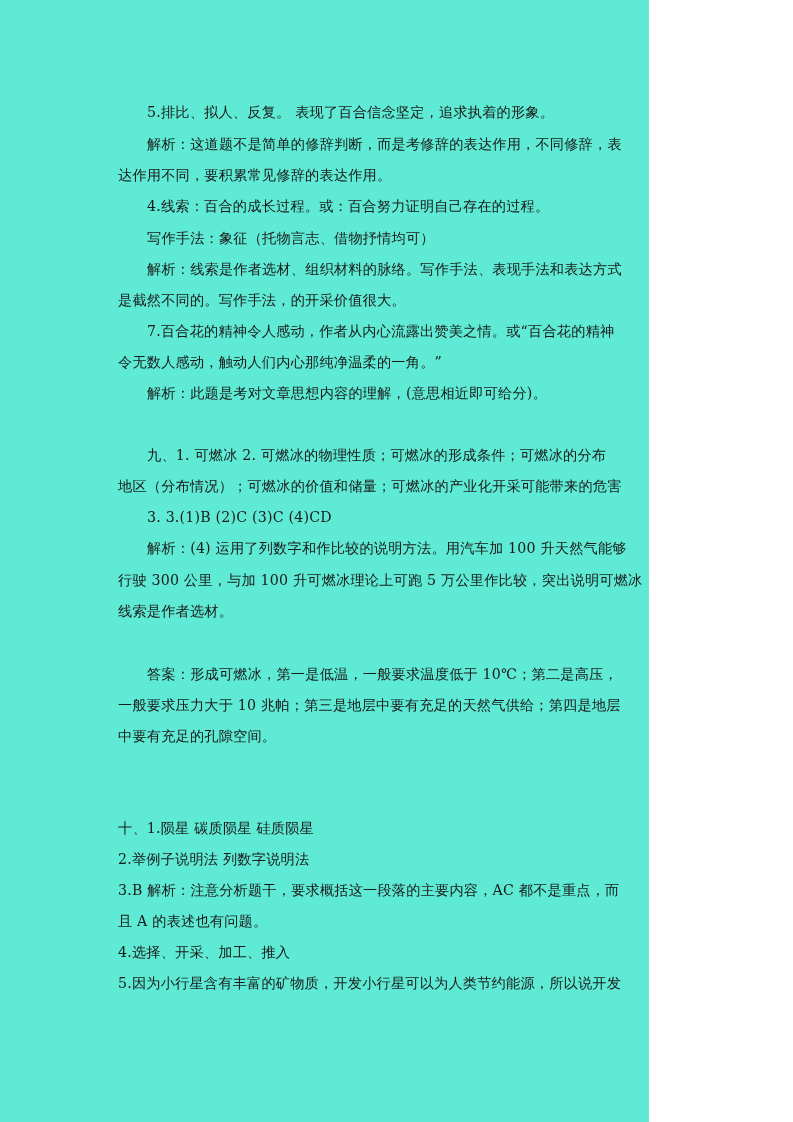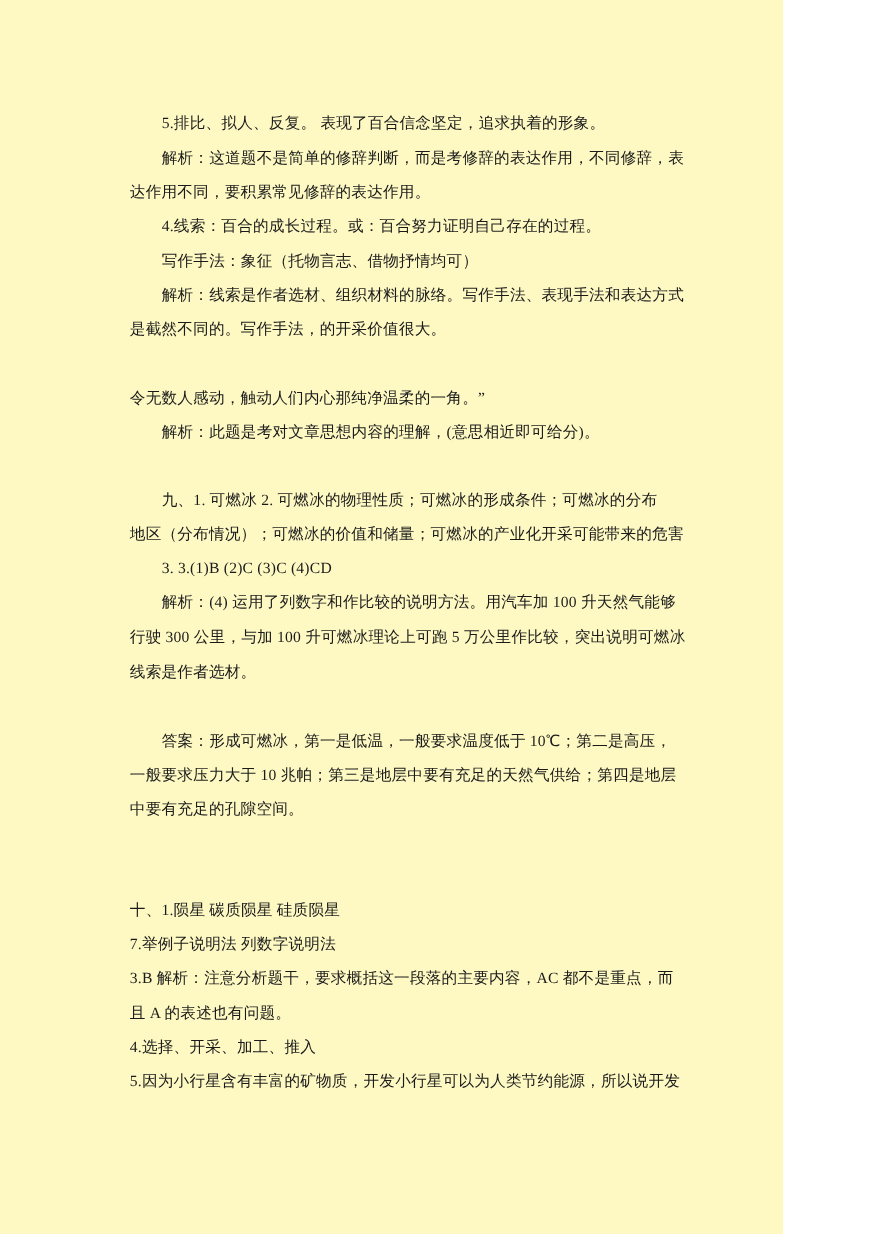--- a/index.html
+++ b/index.html
@@ -1,45 +1,46 @@
 <!DOCTYPE html>
 <html><head>
 <meta charset="utf-8">
 <style>
   html, body { margin: 0; padding: 0; background: #ffffff; }
   body { width: 793px; height: 1122px; position: relative; overflow: hidden;
          font-family: "DejaVu Serif", "Liberation Serif", serif; color: #1a1a1a; }
-  .page { position: absolute; left: 0; top: 0; width: 712px; height: 1122px; background: #fef9c3; font-family: Liberation Serif, serif; }
+  .page { position: absolute; left: 0; top: 0; width: 649px; height: 1122px; background: #5eead4; }
   .line { position: absolute; left: 118px; width: 562px; font-size: 14.2px; line-height: 20px;
           white-space: nowrap; letter-spacing: 0.2px; }
   .indent { left: 147px; width: 533px; }
 </style>
 </head>
 <body>
 
 <div class="page">
   <div class="line indent" style="top:102px">5.排比、拟人、反复。    表现了百合信念坚定，追求执着的形象。</div>
   <div class="line indent" style="top:134px">解析：这道题不是简单的修辞判断，而是考修辞的表达作用，不同修辞，表</div>
   <div class="line" style="top:165px">达作用不同，要积累常见修辞的表达作用。</div>
   <div class="line indent" style="top:196px">4.线索：百合的成长过程。或：百合努力证明自己存在的过程。</div>
   <div class="line indent" style="top:228px">写作手法：象征（托物言志、借物抒情均可）</div>
   <div class="line indent" style="top:259px">解析：线索是作者选材、组织材料的脉络。写作手法、表现手法和表达方式</div>
   <div class="line" style="top:290px">是截然不同的。写作手法，的开采价值很大。</div>
+  <div class="line indent" style="top:321px">7.百合花的精神令人感动，作者从内心流露出赞美之情。或“百合花的精神</div>
   <div class="line indent" style="top:383px">解析：此题是考对文章思想内容的理解，(意思相近即可给分)。</div>
   <div class="line" style="top:352px">令无数人感动，触动人们内心那纯净温柔的一角。”</div>
 
   <div class="line indent" style="top:445px">九、1. 可燃冰   2. 可燃冰的物理性质；可燃冰的形成条件；可燃冰的分布</div>
   <div class="line" style="top:476px">地区（分布情况）；可燃冰的价值和储量；可燃冰的产业化开采可能带来的危害</div>
   <div class="line indent" style="top:507px">3.  3.(1)B   (2)C   (3)C   (4)CD</div>
   <div class="line indent" style="top:538px">解析：(4) 运用了列数字和作比较的说明方法。用汽车加 100 升天然气能够</div>
   <div class="line" style="top:570px">行驶 300 公里，与加 100 升可燃冰理论上可跑 5 万公里作比较，突出说明可燃冰</div>
   <div class="line" style="top:601px">线索是作者选材。</div>
   <div class="line indent" style="top:664px">答案：形成可燃冰，第一是低温，一般要求温度低于 10℃；第二是高压，</div>
   <div class="line" style="top:695px">一般要求压力大于 10 兆帕；第三是地层中要有充足的天然气供给；第四是地层</div>
   <div class="line" style="top:726px">中要有充足的孔隙空间。</div>
 
   <div class="line" style="top:818px">十、1.陨星     碳质陨星   硅质陨星</div>
-  <div class="line" style="top:849px">7.举例子说明法     列数字说明法</div>
+  <div class="line" style="top:849px">2.举例子说明法     列数字说明法</div>
   <div class="line" style="top:880px">3.B   解析：注意分析题干，要求概括这一段落的主要内容，AC 都不是重点，而</div>
   <div class="line" style="top:911px">且 A 的表述也有问题。</div>
   <div class="line" style="top:942px">4.选择、开采、加工、推入</div>
   <div class="line" style="top:973px">5.因为小行星含有丰富的矿物质，开发小行星可以为人类节约能源，所以说开发</div>
 </div>
 
 </body></html>

